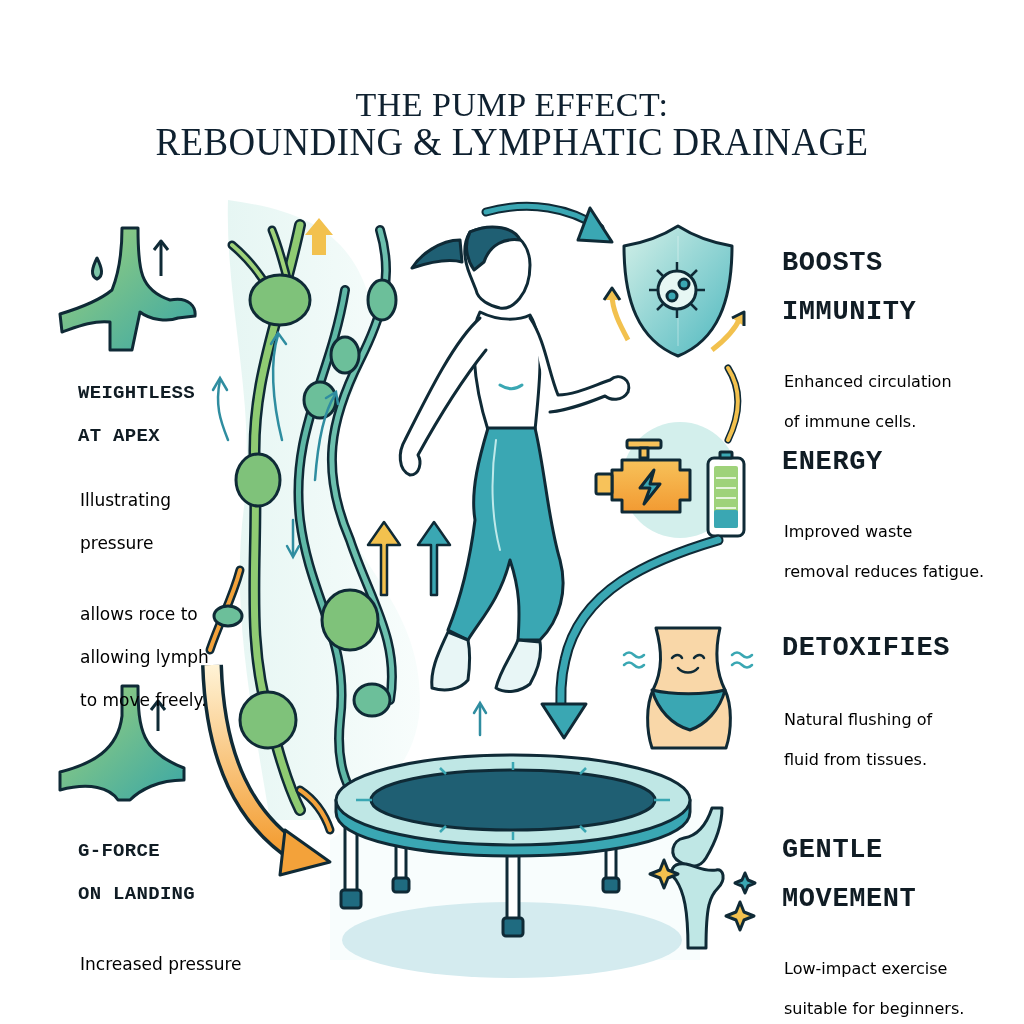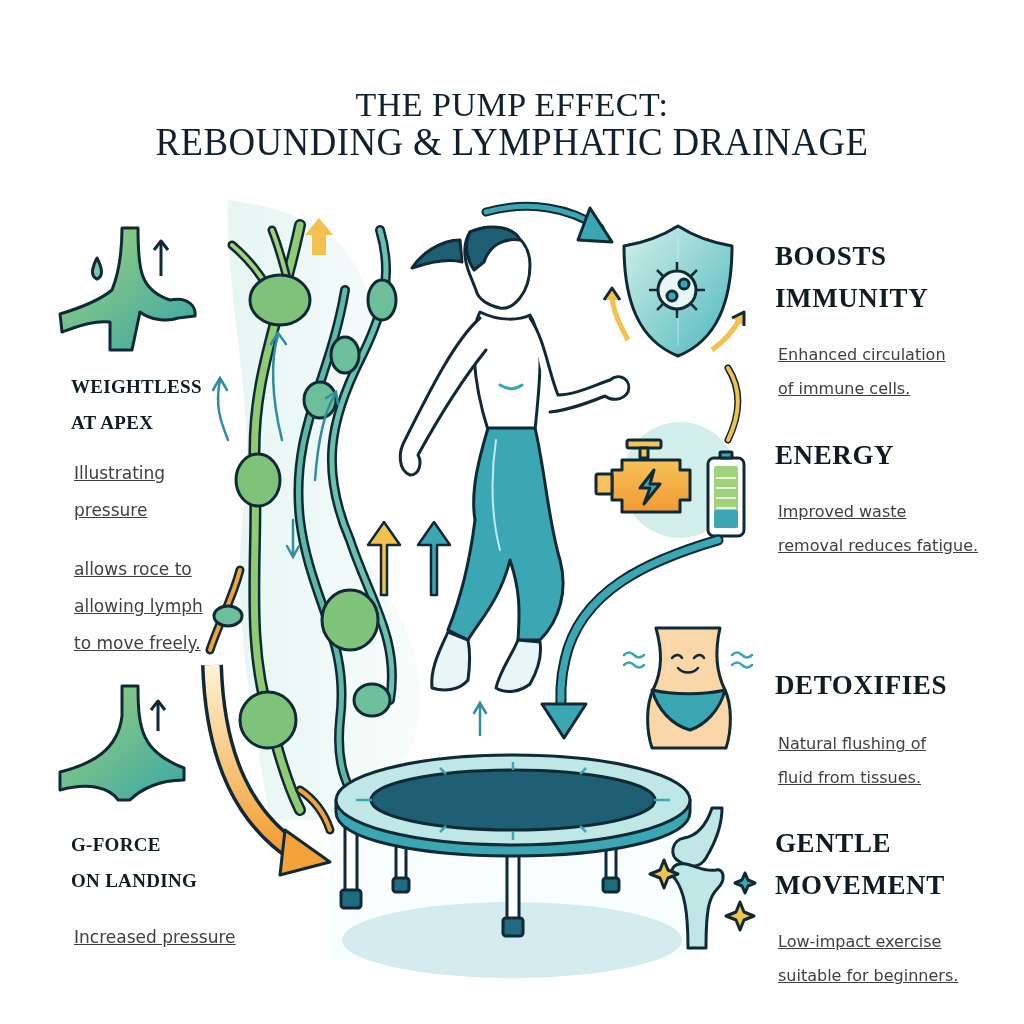--- a/index.html
+++ b/index.html
@@ -1,22 +1,22 @@
 <!DOCTYPE html>
 <html><head>
 <meta charset="utf-8">
 <style>
   html, body { margin: 0; padding: 0; background: #ffffff; }
   body { width: 1024px; height: 1024px; position: relative; overflow: hidden; font-family: "DejaVu Sans", sans-serif; color: #0f1f2a; }
   .title1, .title2 { position: absolute; left: 0; width: 1024px; text-align: center; font-family: "Liberation Serif", "DejaVu Serif", serif; color: #0f2130; letter-spacing: 0.5px; }
   .title1 { top: 78px; font-size: 34px; line-height: 54px; }
   .title2 { top: 118px; font-size: 40px; line-height: 48px; transform: scaleX(0.92); }
   .label { position: absolute; }
-  .label h3 { margin: 9px; font-family: Liberation Serif, serif; font-weight: bold; color: #101c24; }
-  .label p { margin: 12px; font-family: "DejaVu Sans", sans-serif; color: #404040; text-decoration: underline; }
+  .label h3 { margin: 16px; font-family: Liberation Mono, monospace; font-weight: bold; color: #101c24; }
+  .label p { margin: 18px; font-family: "DejaVu Sans", sans-serif; color: #000000; }
   .left h3 { font-size: 19px; line-height: 27px; letter-spacing: 0.3px; }
   .left p { font-size: 17px; line-height: 25px; }
   .right h3 { font-size: 27px; line-height: 33px; letter-spacing: 0.6px; }
   .right p { font-size: 16px; line-height: 22px; }
   svg.art { position: absolute; left: 0; top: 0; }
 </style>
 </head>
 <body>
 
 <div class="title1">THE PUMP EFFECT:</div>
@@ -275,21 +275,21 @@
   <p>of immune cells.</p>
 </div>
 
 <div class="label right" style="left:766px; top:430px; width:250px;">
   <h3>ENERGY</h3>
   <div style="height:8px"></div>
   <p>Improved waste</p>
   <p>removal reduces fatigue.</p>
 </div>
 
-<div class="label right" style="left:766px; top:660px; width:250px;">
+<div class="label right" style="left:766px; top:616px; width:250px;">
   <h3>DETOXIFIES</h3>
   <div style="height:10px"></div>
   <p>Natural flushing of</p>
   <p>fluid from tissues.</p>
 </div>
 
 <div class="label right" style="left:766px; top:818px; width:250px;">
   <h3>GENTLE</h3>
   <h3>MOVEMENT</h3>
   <div style="height:8px"></div>

